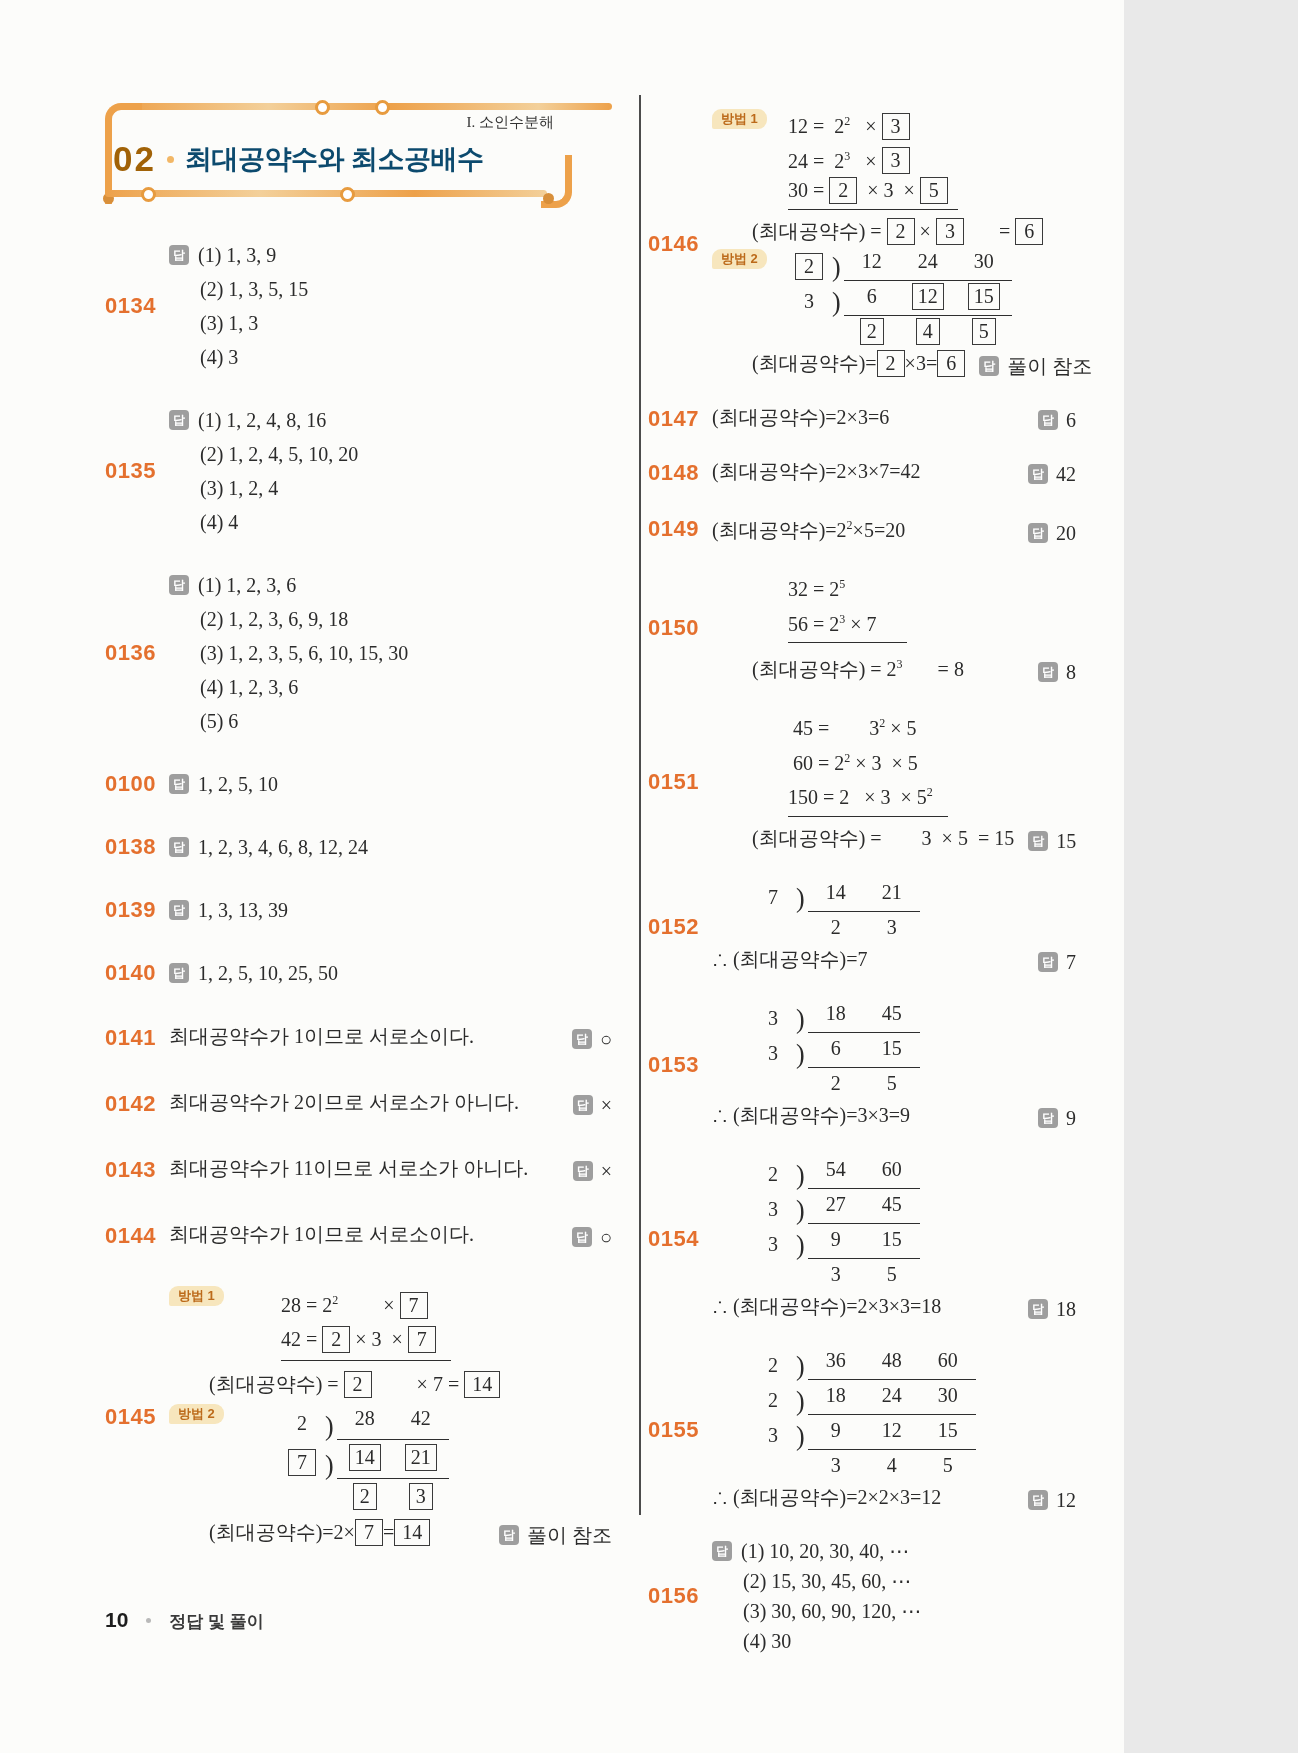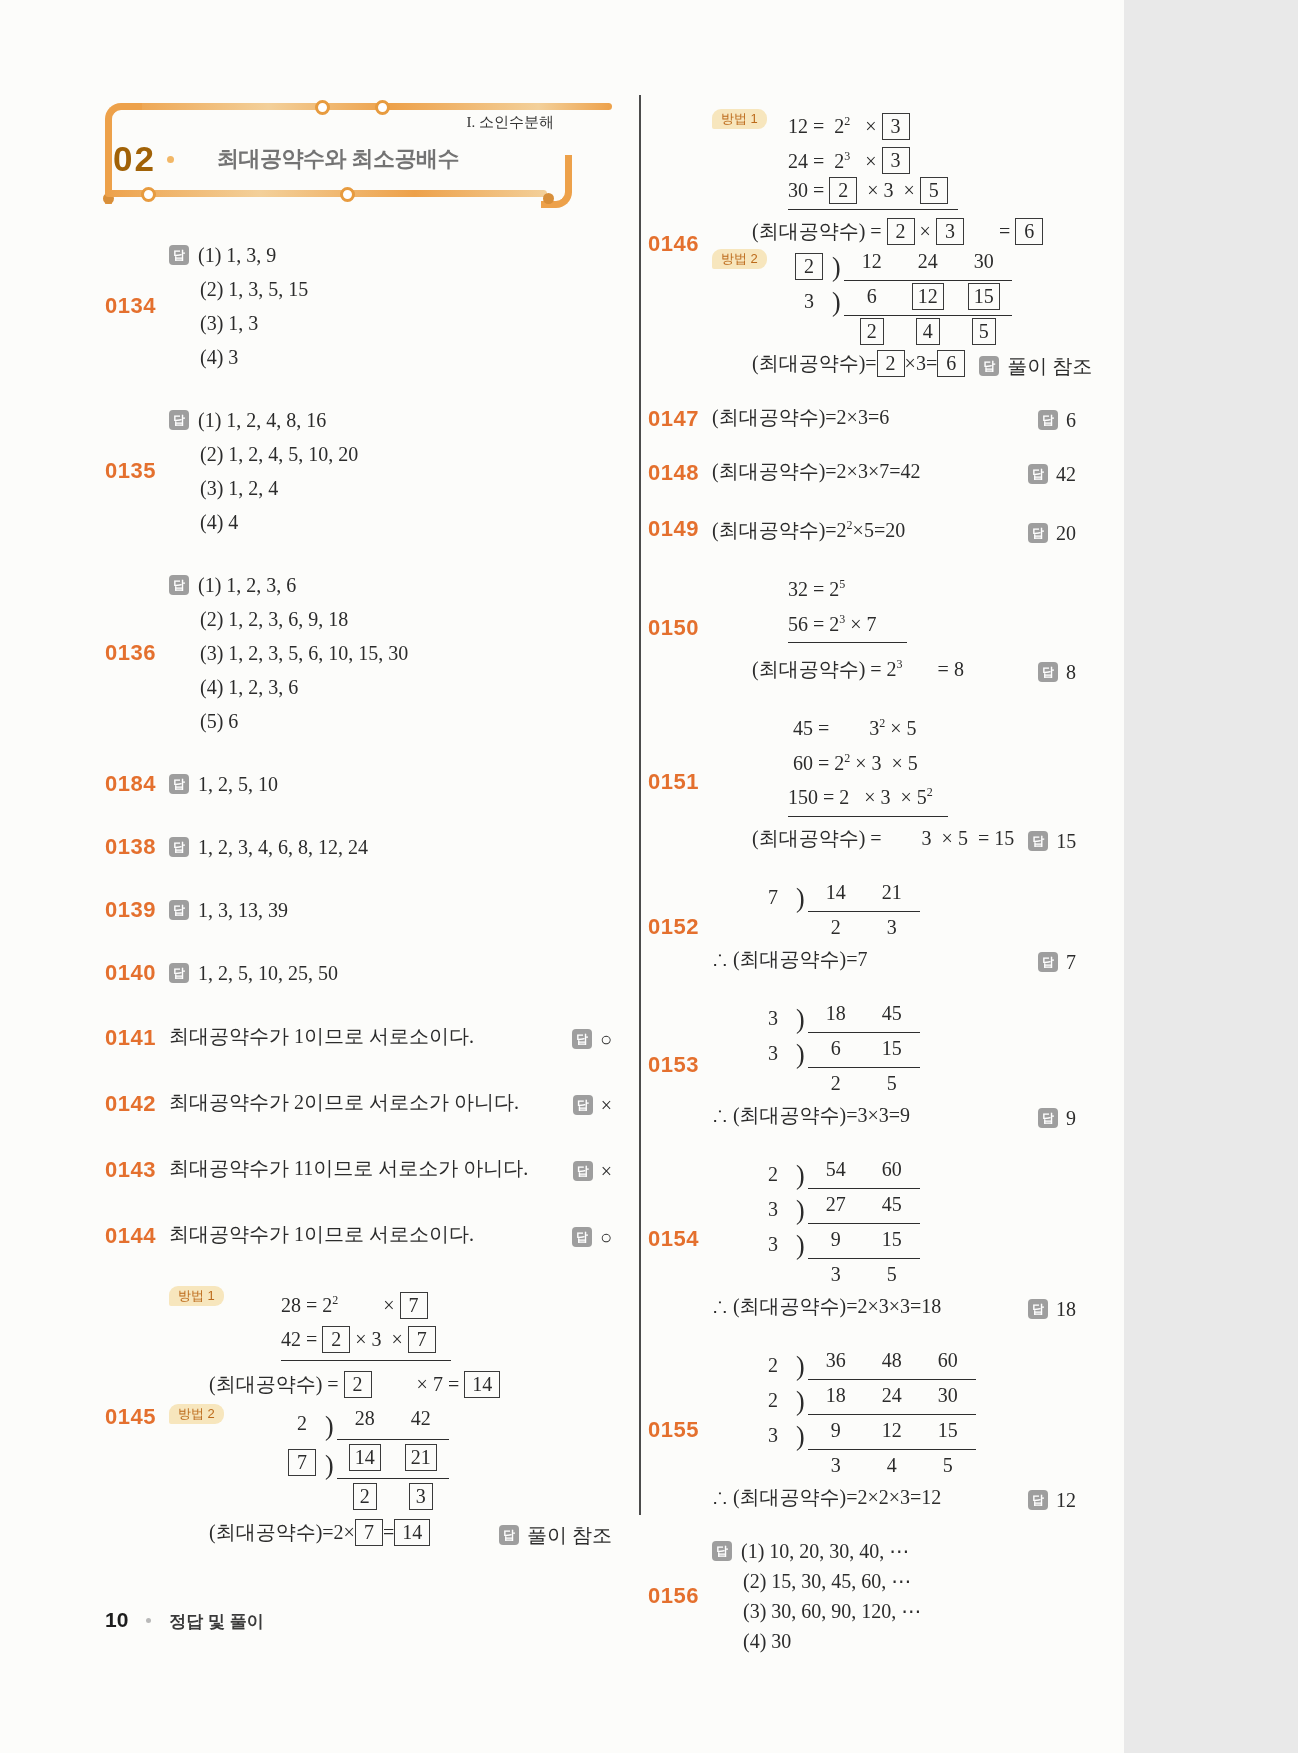--- a/index.html
+++ b/index.html
@@ -17,21 +17,21 @@
       border-right:7px solid #eda14a;border-bottom:7px solid #eda14a;border-bottom-right-radius:16px;}
   .ring{position:absolute;width:9px;height:9px;background:#fff;border:3px solid #e79b3f;border-radius:50%;}
   .ball{position:absolute;width:11px;height:11px;background:#d88f3a;border-radius:50%;}
   .section-label{position:absolute;right:58px;top:20px;font-size:15px;color:#333;
       font-family:"Liberation Serif",serif;}
   .title-row{position:absolute;left:8px;top:46px;display:flex;align-items:center;gap:11px;}
   .chapter-badge{font-family:"Liberation Sans","DejaVu Sans",sans-serif;font-weight:bold;
       font-size:35px;color:#a16207;letter-spacing:2px;}
   .title-dot{width:7px;height:7px;border-radius:50%;background:#f2b766;}
   .chapter-title{font-family:"Liberation Sans","DejaVu Sans",sans-serif;font-weight:bold;
-      font-size:22px;color:#737373;letter-spacing:-0.5px;margin-left:32px;}
+      font-size:27px;color:#0c4a6e;letter-spacing:-0.5px;}
   
   .col-divider{position:absolute;left:639px;top:95px;width:2px;height:1420px;background:#4c4c4c;}
   
   .col{position:absolute;}
   #col-left{left:105px;top:238px;width:507px;}
   #col-right{left:648px;top:106px;width:428px;}
   .problem{display:flex;align-items:center;}
   #col-left .problem{margin-bottom:29px;}
   #col-right .problem{margin-bottom:21px;}
   .pid{flex:none;width:56px;margin-right:8px;font-family:"Liberation Sans","DejaVu Sans",sans-serif;
@@ -47,21 +47,21 @@
   .ind2{padding-left:92px;}
   #col-left .ind2{padding-left:112px;}
   #col-right .ind2{padding-left:76px;}
   .indlist{padding-left:31px;}
   .row-main{white-space:pre;}
   .row.rule .row-main{border-bottom:1.8px solid #2e2e2e;padding-bottom:4px;}
   .row.rule{margin-bottom:6px;}
   .row-right{margin-left:auto;display:flex;align-items:center;gap:8px;white-space:nowrap;
       font-size:20px;padding-left:14px;}
   .chip{position:absolute;left:0;top:3px;font-family:"Liberation Sans","DejaVu Sans",sans-serif;
-      font-weight:normal;font-size:13px;color:#bc6a1a;background:#f7e6bd;
+      font-weight:bold;font-size:13px;color:#bc6a1a;background:#f7e6bd;
       padding:2px 9px 3px;border-radius:9px 9px 9px 2px;line-height:15px;white-space:nowrap;}
   .ans-badge{display:inline-flex;align-items:center;justify-content:center;flex:none;
       width:20px;height:20px;background:#9e9e9e;border-radius:4px;color:#fff;
       font-family:"Liberation Sans","DejaVu Sans",sans-serif;font-size:12px;font-weight:bold;
       margin-right:9px;align-self:center;}
   .row-right .ans-badge{margin-right:0;}
   .box{display:inline-block;border:1.6px solid #3a3a3a;padding:0 7px;line-height:1.25;
       text-align:center;min-width:12px;}
   sup{font-size:12px;}
   
@@ -157,21 +157,21 @@
           </div>
           <div class="row indlist">
             <span class="row-main">(4) 1, 2, 3, 6</span>
           </div>
           <div class="row indlist">
             <span class="row-main">(5) 6</span>
           </div>
         </div>
       </div>
       <div class="problem">
-        <div class="pid">0184</div>
+        <div class="pid">0100</div>
         <div class="pbody">
           <div class="row ind0">
             <span class="ans-badge">답</span>
             <span class="row-main">1, 2, 5, 10</span>
           </div>
         </div>
       </div>
       <div class="problem">
         <div class="pid">0138</div>
         <div class="pbody">

